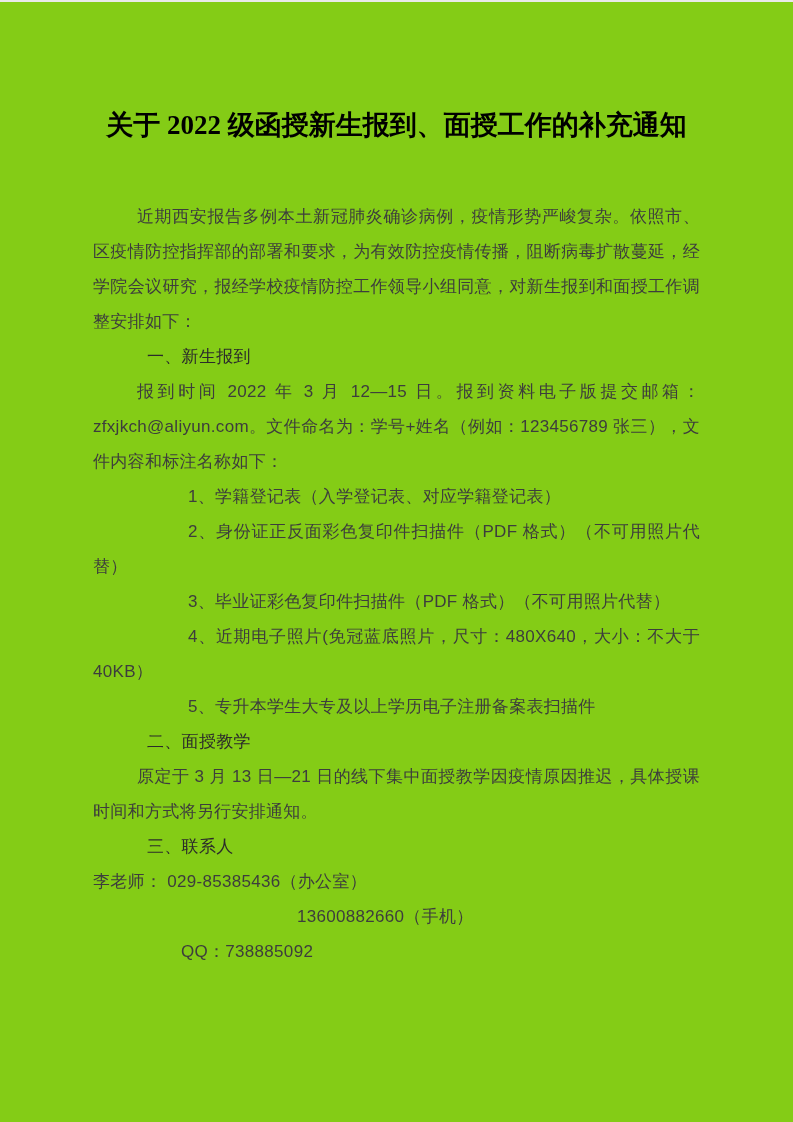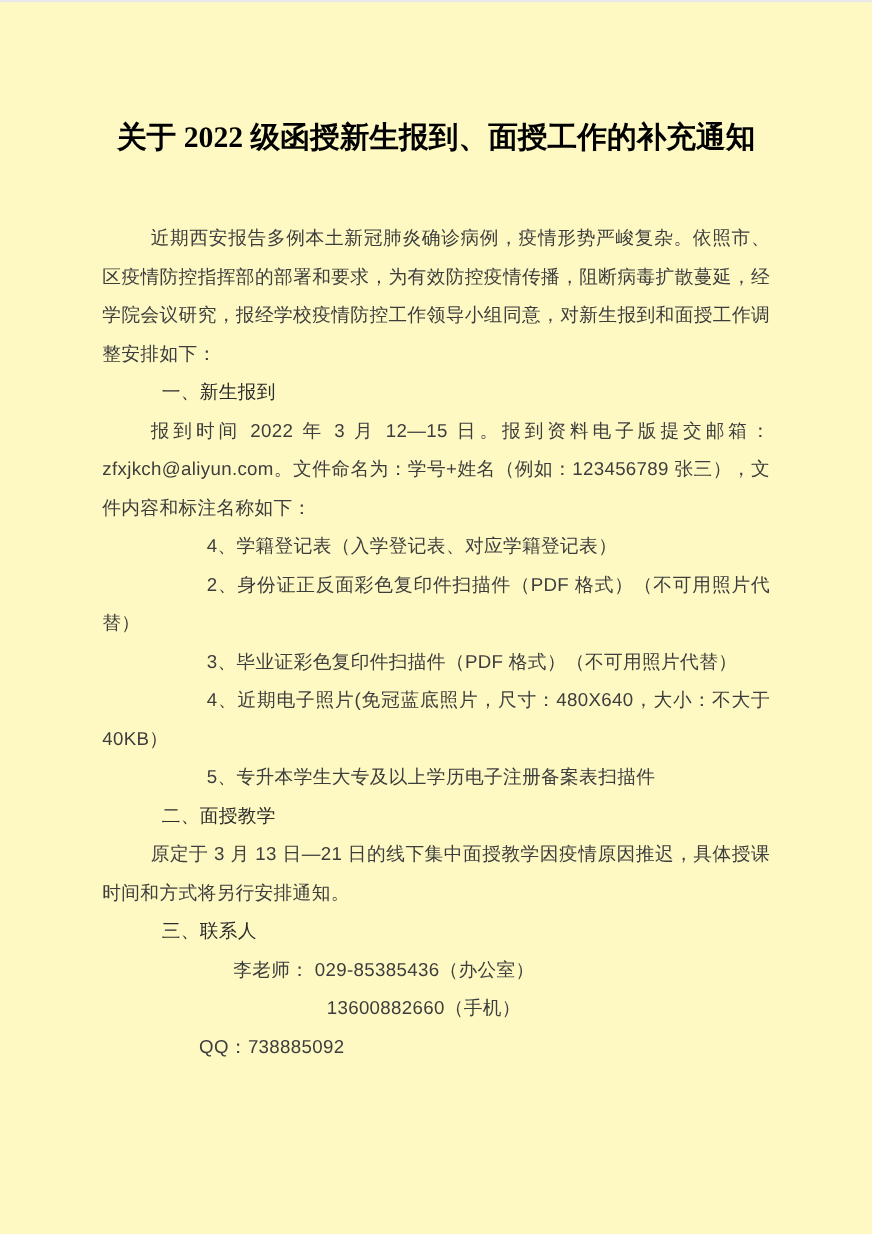--- a/index.html
+++ b/index.html
@@ -10,21 +10,21 @@
   body {
     width: 793px;
     height: 1122px;
     overflow: hidden;
     font-family: "Liberation Sans", "DejaVu Sans", sans-serif;
   }
   .page {
     box-sizing: border-box;
     width: 793px;
     height: 1122px;
-    background: #fef9c3;
+    background: #84cc16;
     border-top: 2px solid #e9e9e9;
     padding: 91px 93px 0 93px;
   }
   .doc-title {
     font-family: "Liberation Serif", "DejaVu Serif", serif;
     font-weight: bold;
     font-size: 27px;
     line-height: 44px;
     color: #000000;
     text-align: center;
@@ -44,38 +44,38 @@
   .heading {
     font-weight: normal;
     color: #2b2b2b;
     text-indent: 54px;
   }
   .item {
     text-align: justify;
     text-indent: 95px;
   }
   .contact { text-align: left; }
-  .contact-1 { margin-left: 119px; }
+  .contact-1 { }
   .contact-2 { margin-left: 204px; }
   .contact-3 { margin-left: 88px; }
 </style>
 </head>
 <body>
 
 <div class="page">
 
   <h1 class="doc-title">关于 2022 级函授新生报到、面授工作的补充通知</h1>
 
   <p class="para">近期西安报告多例本土新冠肺炎确诊病例，疫情形势严峻复杂。依照市、区疫情防控指挥部的部署和要求，为有效防控疫情传播，阻断病毒扩散蔓延，经学院会议研究，报经学校疫情防控工作领导小组同意，对新生报到和面授工作调整安排如下：</p>
 
   <h2 class="heading">一、新生报到</h2>
 
   <p class="para">报到时间 2022 年 3 月 12—15 日。报到资料电子版提交邮箱：zfxjkch@aliyun.com。文件命名为：学号+姓名（例如：123456789 张三），文件内容和标注名称如下：</p>
 
-  <p class="item">4、学籍登记表（入学登记表、对应学籍登记表）</p>
+  <p class="item">1、学籍登记表（入学登记表、对应学籍登记表）</p>
   <p class="item">2、身份证正反面彩色复印件扫描件（PDF 格式）（不可用照片代替）</p>
   <p class="item">3、毕业证彩色复印件扫描件（PDF 格式）（不可用照片代替）</p>
   <p class="item">4、近期电子照片(免冠蓝底照片，尺寸：480X640，大小：不大于 40KB）</p>
   <p class="item">5、专升本学生大专及以上学历电子注册备案表扫描件</p>
 
   <h2 class="heading">二、面授教学</h2>
 
   <p class="para">原定于 3 月 13 日—21 日的线下集中面授教学因疫情原因推迟，具体授课时间和方式将另行安排通知。</p>
 
   <h2 class="heading">三、联系人</h2>

